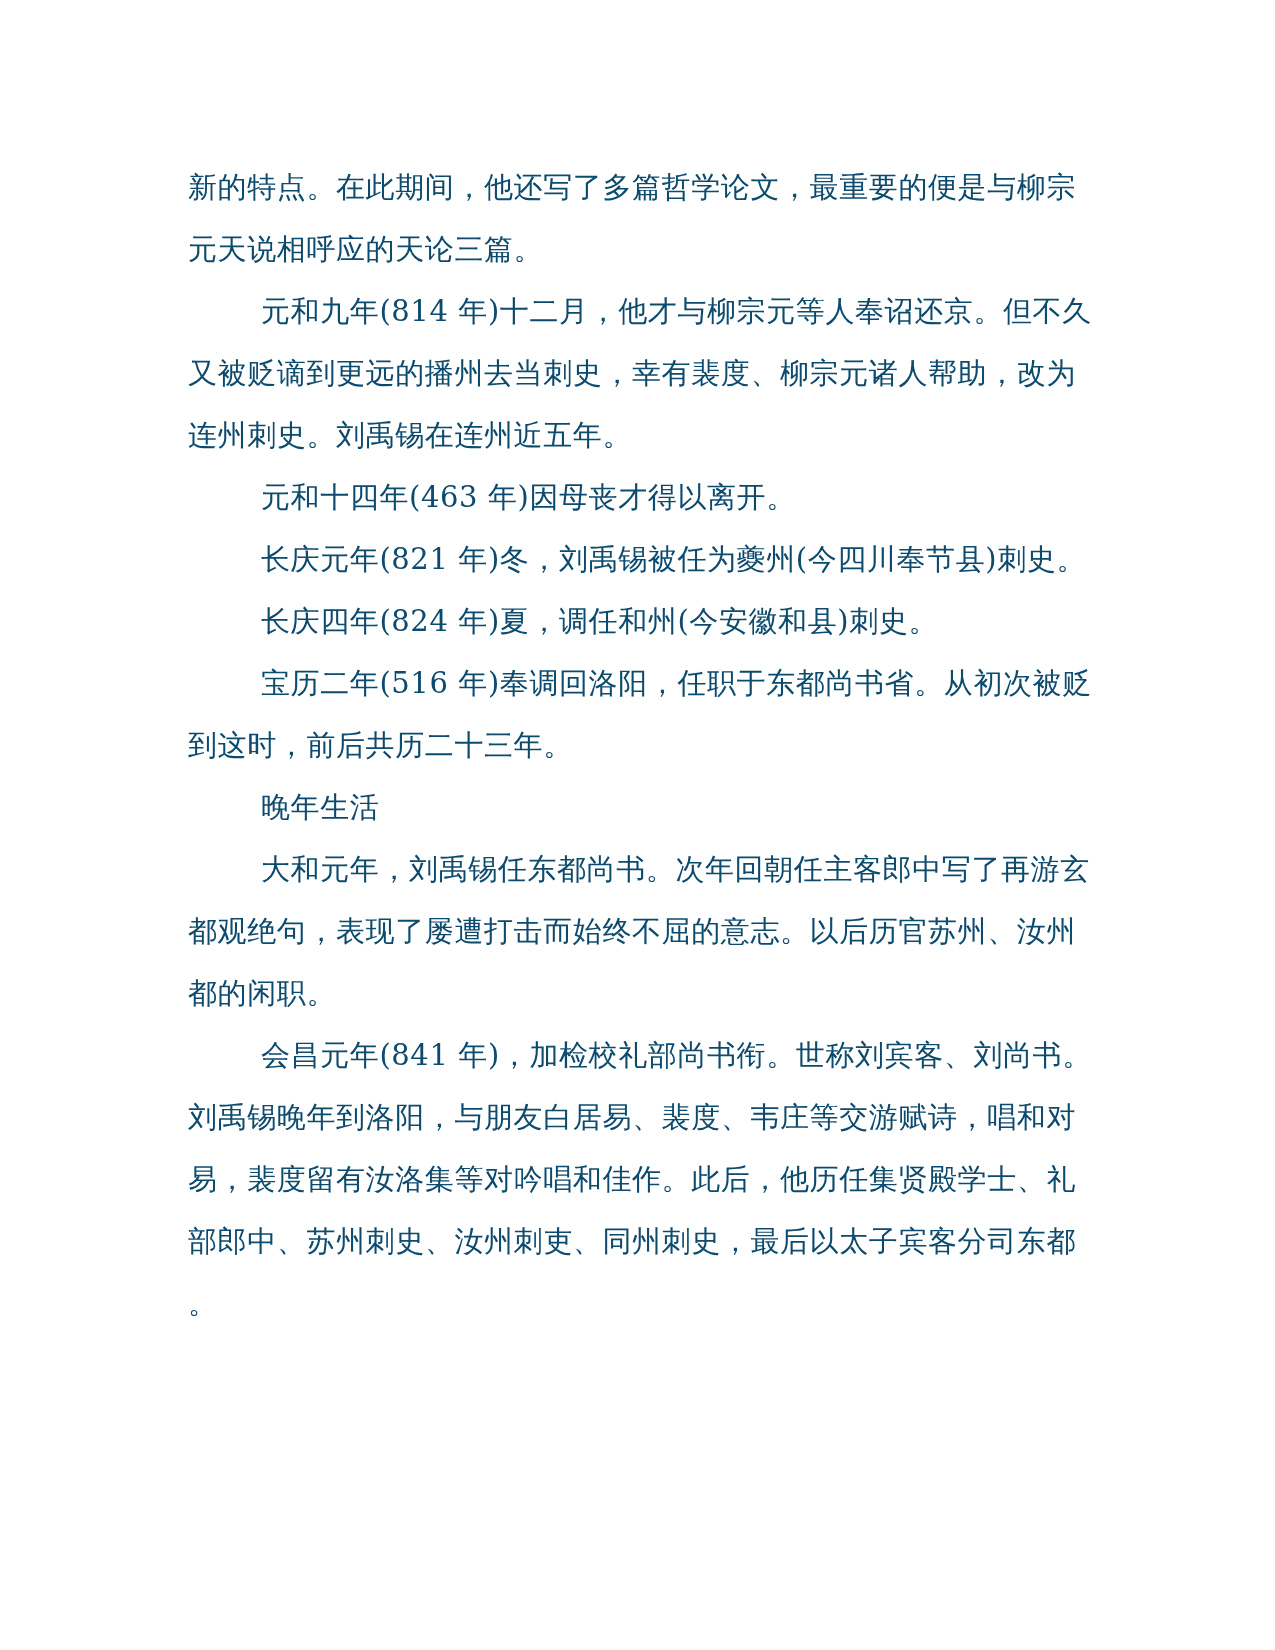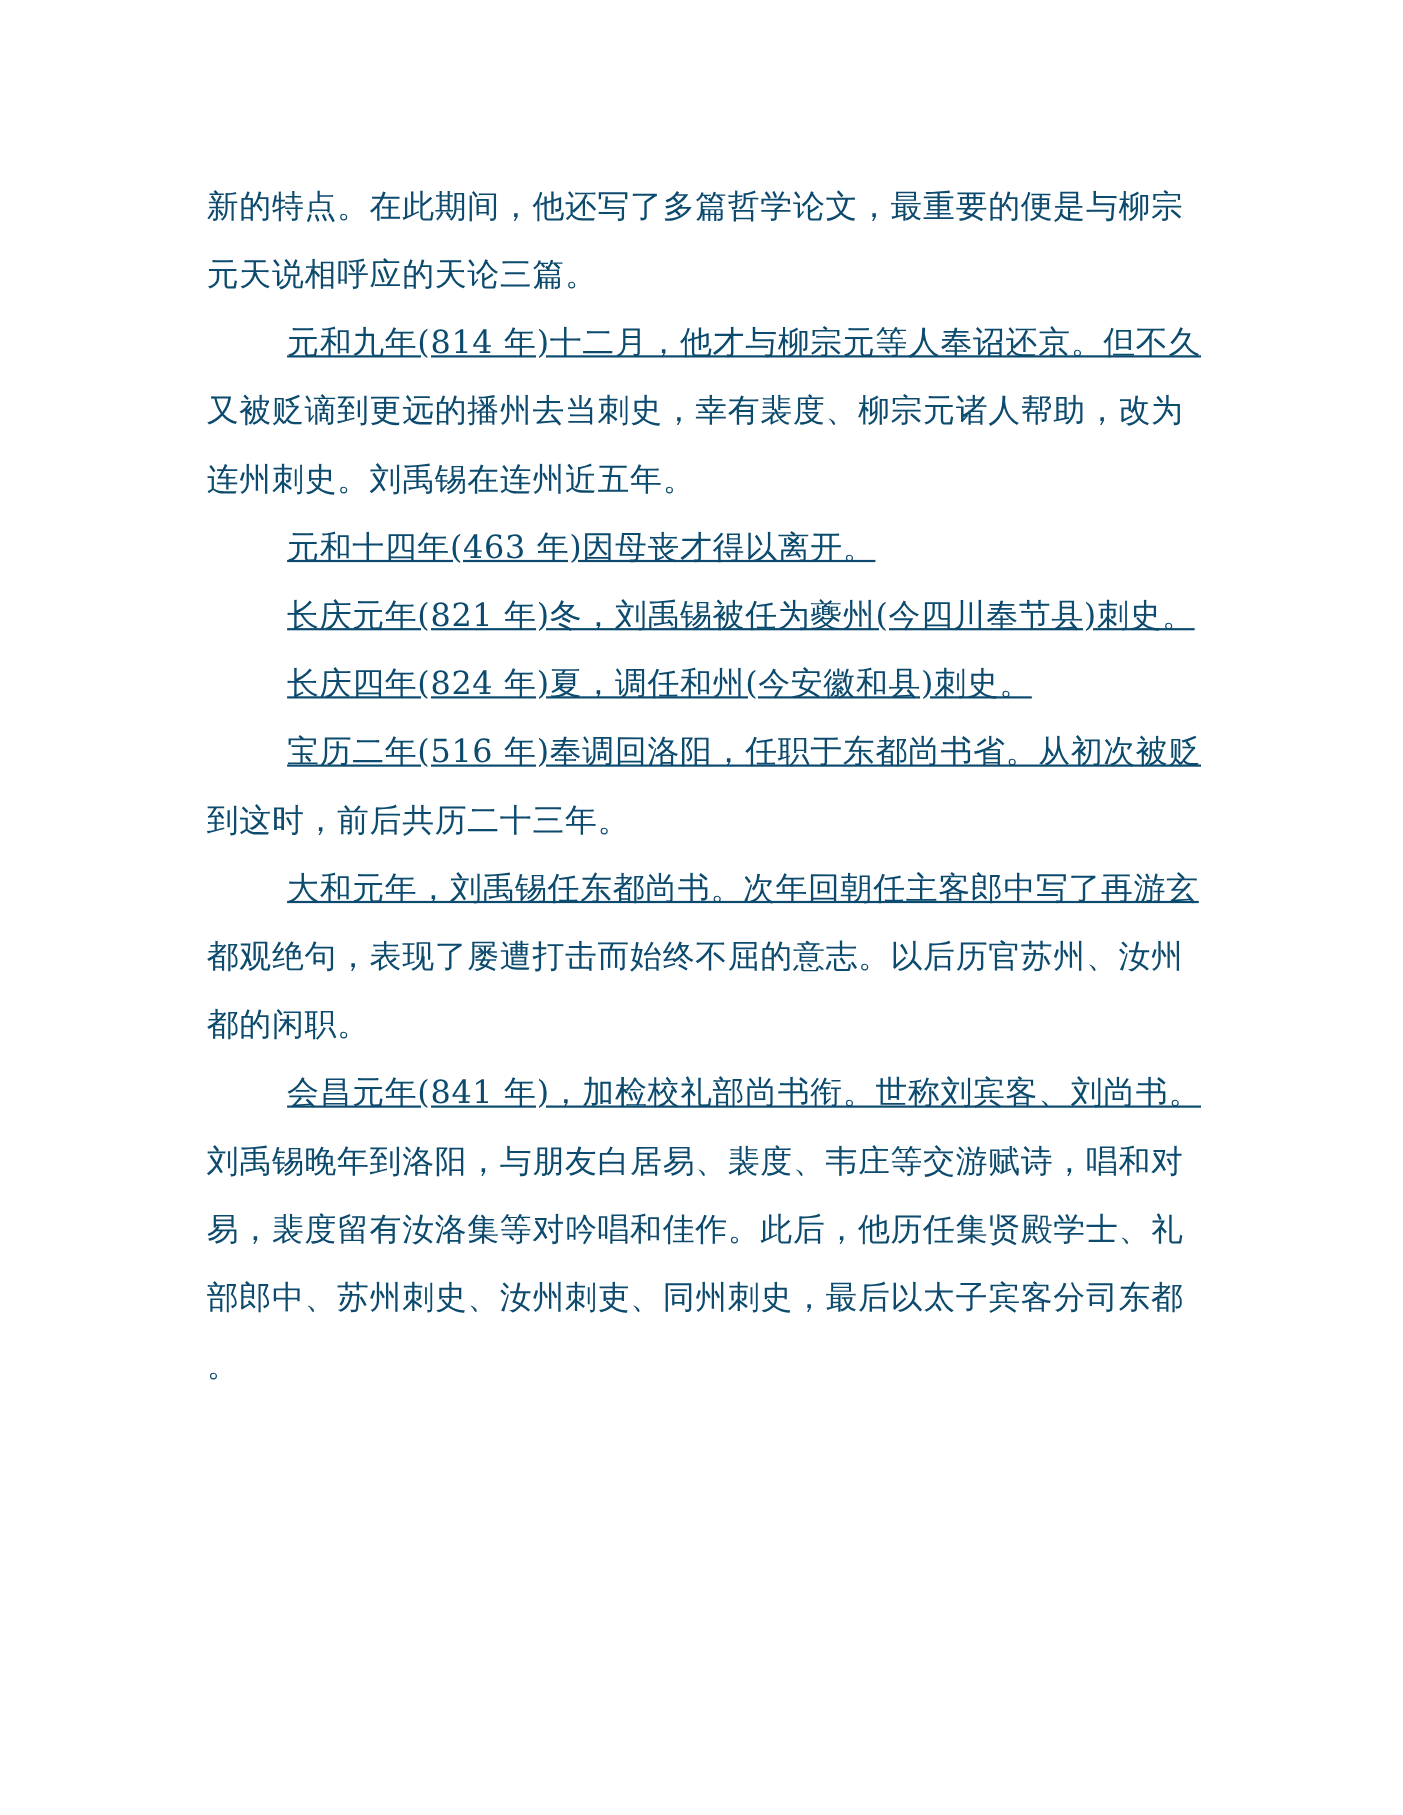--- a/index.html
+++ b/index.html
@@ -21,21 +21,21 @@
   .doc-body { width: 889px; }
   p.para { margin: 0; padding: 0; }
   .line {
     display: block;
     height: 62px;
     line-height: 62px;
     font-size: 29px;
     letter-spacing: 0.6px;
     white-space: nowrap;
   }
-  p.para.indent .line:first-child { padding-left: 73px; text-decoration: underline; }
+  p.para.indent .line:first-child { padding-left: 73px; }
 </style>
 </head>
 <body>
 
 <div class="page" style="background: rgb(255, 255, 255); color: #0c4a6e;">
   <div class="doc-body" id="doc-body">
       <p class="para">
         <span class="line">新的特点。在此期间，他还写了多篇哲学论文，最重要的便是与柳宗</span>
         <span class="line">元天说相呼应的天论三篇。</span>
       </p>
@@ -51,20 +51,23 @@
         <span class="line">长庆元年(821 年)冬，刘禹锡被任为夔州(今四川奉节县)刺史。</span>
       </p>
       <p class="para indent">
         <span class="line">长庆四年(824 年)夏，调任和州(今安徽和县)刺史。</span>
       </p>
       <p class="para indent">
         <span class="line">宝历二年(516 年)奉调回洛阳，任职于东都尚书省。从初次被贬</span>
         <span class="line">到这时，前后共历二十三年。</span>
       </p>
       <p class="para indent">
+        <span class="line">晚年生活</span>
+      </p>
+      <p class="para indent">
         <span class="line">大和元年，刘禹锡任东都尚书。次年回朝任主客郎中写了再游玄</span>
         <span class="line">都观绝句，表现了屡遭打击而始终不屈的意志。以后历官苏州、汝州</span>
         <span class="line">都的闲职。</span>
       </p>
       <p class="para indent">
         <span class="line">会昌元年(841 年)，加检校礼部尚书衔。世称刘宾客、刘尚书。</span>
         <span class="line">刘禹锡晚年到洛阳，与朋友白居易、裴度、韦庄等交游赋诗，唱和对</span>
         <span class="line">易，裴度留有汝洛集等对吟唱和佳作。此后，他历任集贤殿学士、礼</span>
         <span class="line">部郎中、苏州刺史、汝州刺吏、同州刺史，最后以太子宾客分司东都</span>
         <span class="line">。</span>

